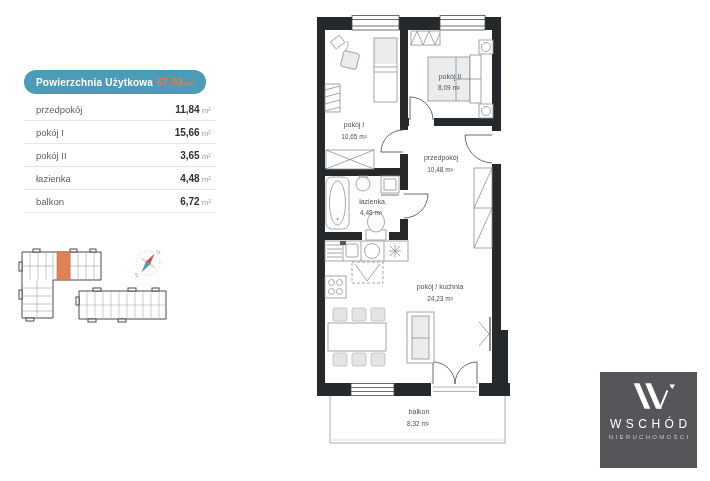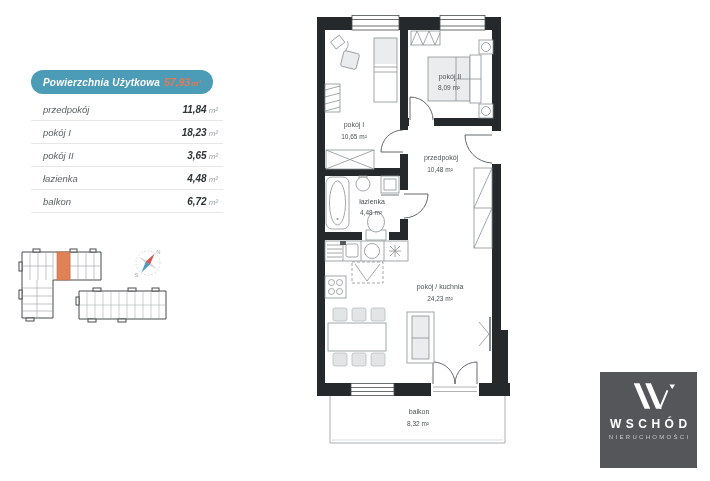--- a/index.html
+++ b/index.html
@@ -1,19 +1,19 @@
 <!DOCTYPE html>
 <html><head>
 <meta charset="utf-8">
 <style>
   html,body{margin:0;padding:0;background:#fff;}
   .page{position:relative;width:710px;height:481px;background:#fff;overflow:hidden;
         font-family:"Liberation Sans","DejaVu Sans",sans-serif;}
   
-  .area-panel{position:absolute;left:31px;top:70px;width:192px;font-style:italic;}
+  .area-panel{position:absolute;left:24px;top:70px;width:192px;}
   .panel-header{width:182px;height:24px;border-radius:12px;background:#4c9bb7;
     display:flex;align-items:center;justify-content:space-between;box-sizing:border-box;
     padding:0 12px;}
   .panel-header .ttl{font-size:10px;font-weight:bold;color:#ffffff;letter-spacing:.2px;}
   .panel-header .hv{font-size:10.5px;font-weight:bold;color:#e57a50;}
   .panel-header .hv .unit{font-size:8px;font-weight:bold;color:#e57a50;margin-left:1px;}
   .rows{margin-top:4px;}
   .row{display:flex;align-items:center;justify-content:space-between;height:22px;
     border-bottom:1px solid #e5e7e9;padding:0 5px 0 12px;}
   .row .lbl{font-size:9.5px;color:#5d6266;}
@@ -23,42 +23,42 @@
   .gfx{position:absolute;left:0;top:0;width:710px;height:481px;}
   .gfx text{font-family:"Liberation Sans","DejaVu Sans",sans-serif;}
   .room-name{font-size:7px;fill:#4e5356;}
   .room-area{font-size:6.5px;fill:#4e5356;}
   .compass-letter{font-size:6px;fill:#a6aaad;}
   
   .logo{position:absolute;left:600px;top:372px;width:97px;height:96px;background:#54565a;
     display:flex;flex-direction:column;align-items:center;}
   .logo svg{margin-top:10px;}
   .logo .l1{margin-top:7px;color:#ffffff;font-size:12px;letter-spacing:4.5px;
-    padding-left:4.5px;font-weight:700;}
+    padding-left:4.5px;font-weight:400;}
   .logo .l2{margin-top:3px;color:#c6c8ca;font-size:6px;letter-spacing:2.3px;
     padding-left:2.3px;}
 </style>
 </head>
 <body>
 
 <div class="page">
 
   <section class="area-panel">
     <header class="panel-header">
       <span class="ttl">Powierzchnia Użytkowa</span>
       <span class="hv"><span>57,93</span><span class="unit">m²</span></span>
     </header>
     <div class="rows">
       <div class="row">
         <span class="lbl">przedpokój</span>
         <span class="val"><span>11,84</span><span class="unit">m²</span></span>
       </div>
       <div class="row">
         <span class="lbl">pokój I</span>
-        <span class="val"><span>18,23</span><span class="unit">m²</span></span>
+        <span class="val"><span>15,66</span><span class="unit">m²</span></span>
       </div>
       <div class="row">
         <span class="lbl">pokój II</span>
         <span class="val"><span>3,65</span><span class="unit">m²</span></span>
       </div>
       <div class="row">
         <span class="lbl">łazienka</span>
         <span class="val"><span>4,48</span><span class="unit">m²</span></span>
       </div>
       <div class="row">

